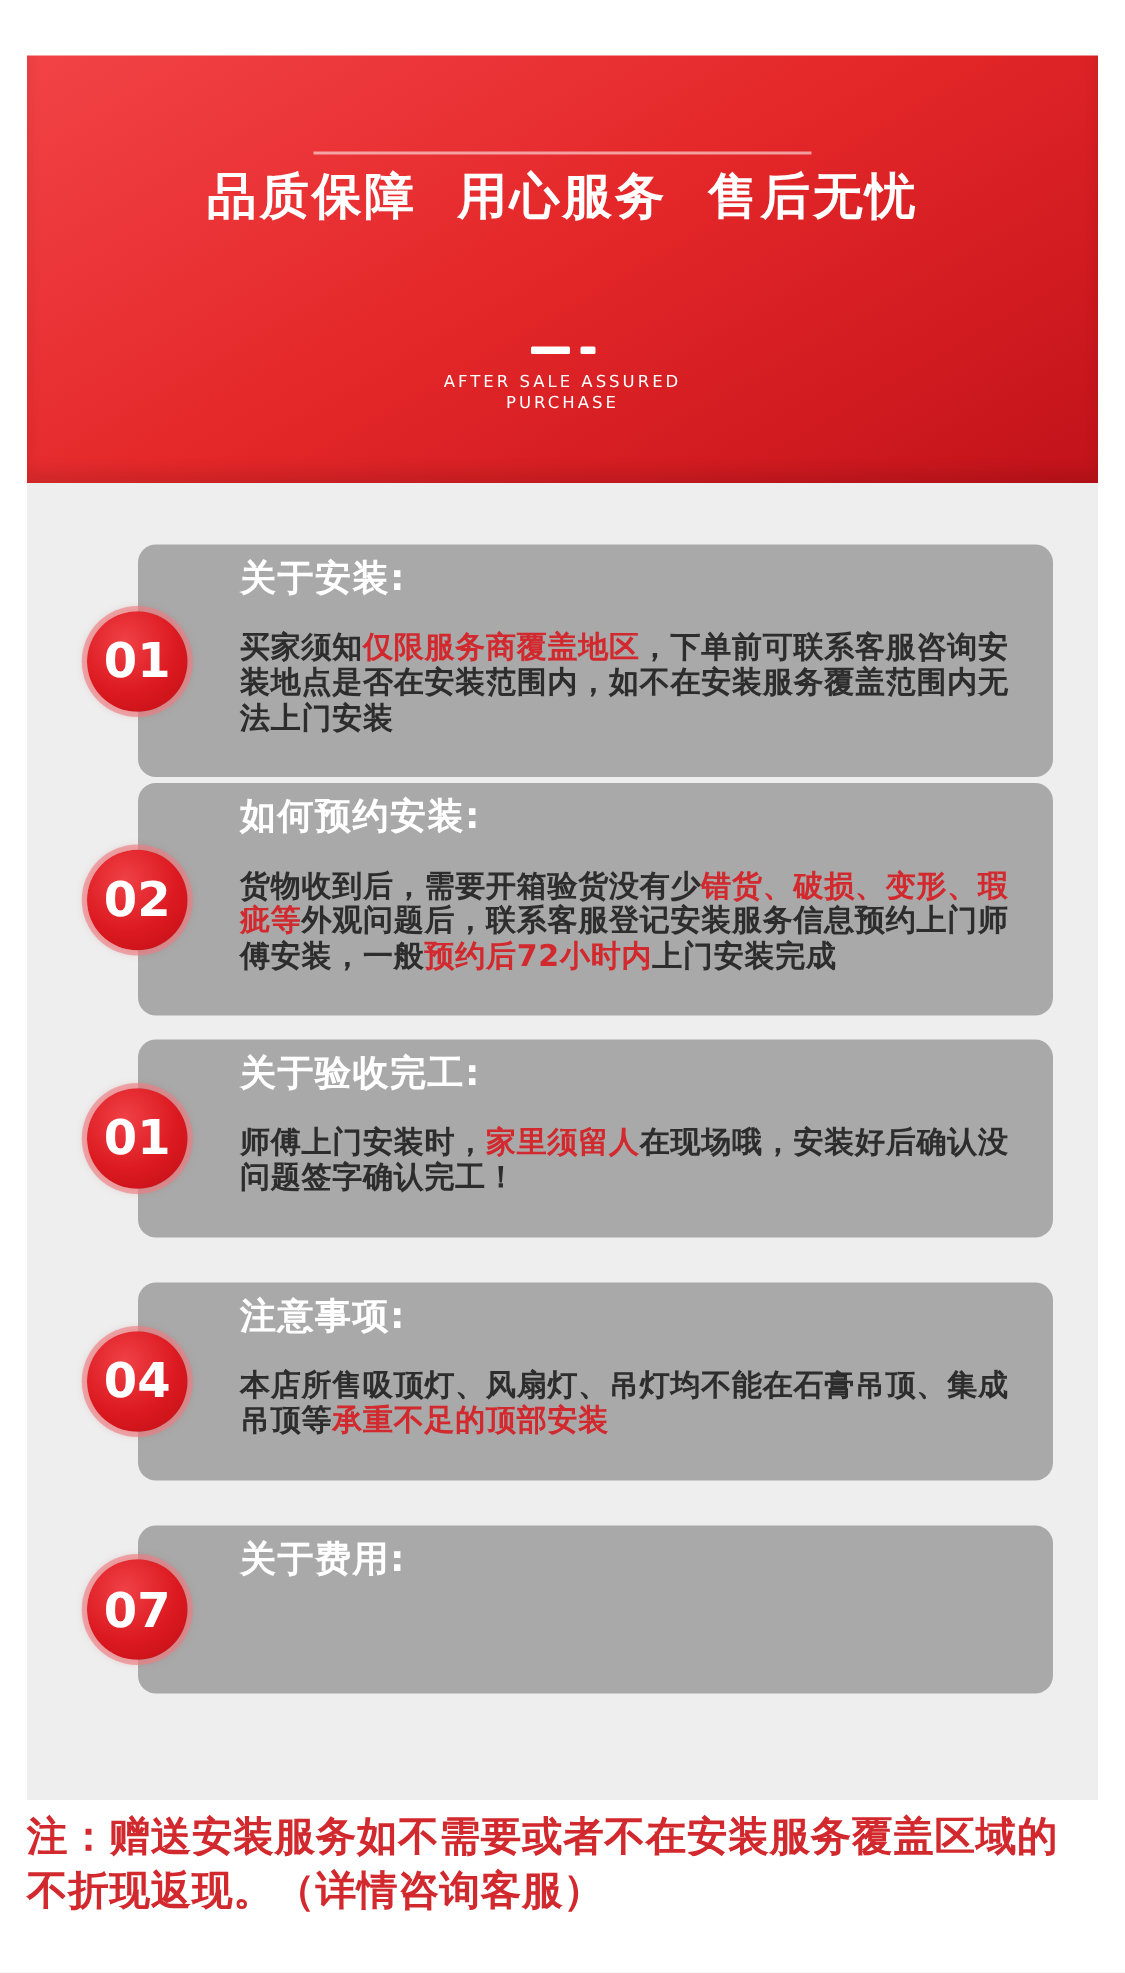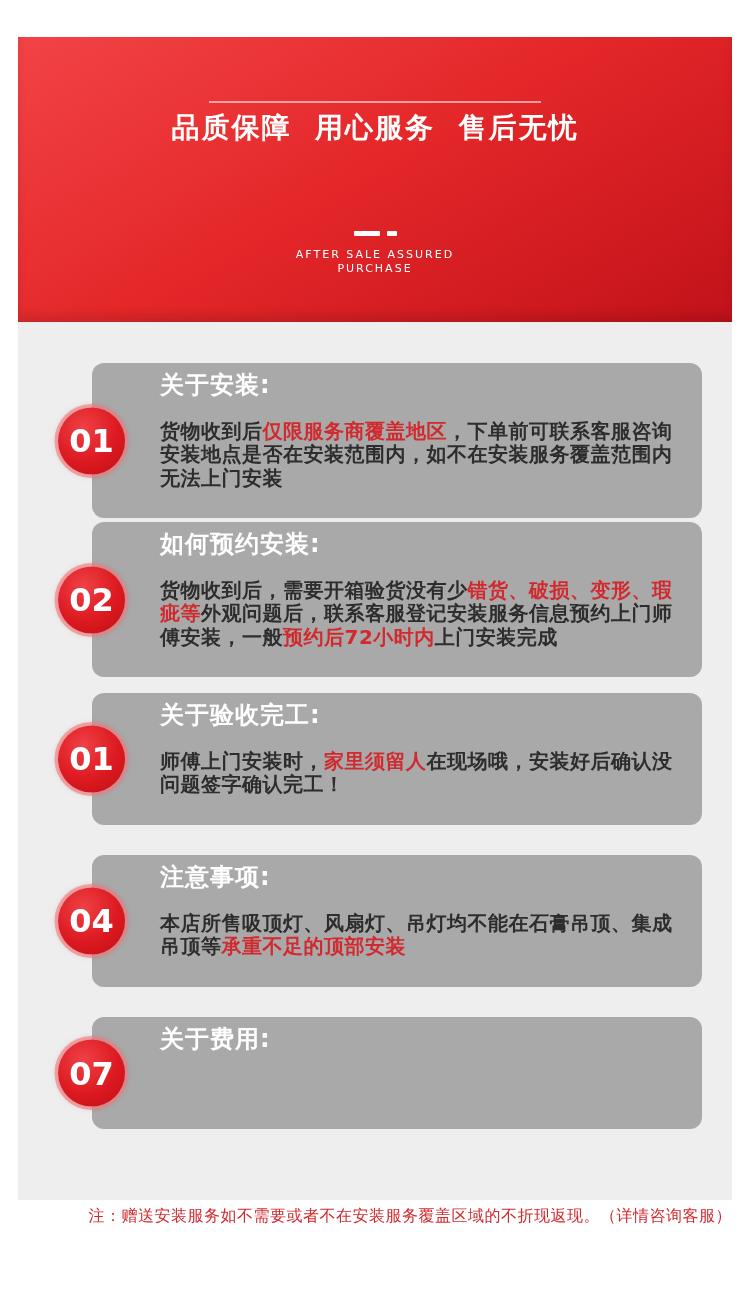--- a/index.html
+++ b/index.html
@@ -16,21 +16,21 @@
     background:linear-gradient(150deg,#f24346 0%,#e42729 48%,#c2121a 100%);
     box-shadow:inset 0 -8px 10px rgba(0,0,0,.10);
     text-align:center;color:#fff;
   }
   .deco-line{
     position:absolute;top:64px;left:50%;transform:translateX(-50%);
     width:332px;height:2px;background:rgba(255,255,255,.55);
   }
   .tagline{
     position:absolute;top:72px;left:0;right:0;
-    font-size:28px;font-weight:bold;letter-spacing:2px;white-space:pre;
+    font-size:33px;font-weight:bold;letter-spacing:2px;white-space:pre;
   }
   .main-title{
     position:absolute;top:110px;left:0;right:0;
     font-size:62px;font-weight:900;letter-spacing:1px;line-height:1;
   }
   .dash-row{
     position:absolute;top:194px;left:0;right:0;
     display:flex;justify-content:center;align-items:center;gap:7px;
   }
   .dash-long{width:26px;height:5px;background:#fff;border-radius:1px;}
@@ -73,22 +73,22 @@
   }
   .card-body{
     color:var(--text-dark,#2d2d2d);font-size:20px;font-weight:700;
     line-height:1.18;letter-spacing:.5px;
   }
   .card-body .hl{color:var(--accent,#d2292e);}
 
   
   .footnote{
     position:absolute;left:18px;top:1206px;width:714px;
-    text-align:right;color:var(--accent,#d2292e);
-    font-size:16px;font-weight:400;letter-spacing:.5px;
+    text-align:left;color:var(--accent,#d2292e);
+    font-size:27px;font-weight:700;letter-spacing:.5px;
   }
 </style>
 </head>
 <body style="--accent: #d2292e; --text-dark: #2d2d2d;">
 
 <div class="page">
 
   <div class="header">
     <div class="deco-line"></div>
     <div class="tagline">品质保障  用心服务  售后无忧</div>
@@ -101,21 +101,21 @@
       <div>PURCHASE</div>
     </div>
   </div>
 
   <div class="body-bg"></div>
 
   <div id="sections">
       <section class="card card-1">
     <div class="badge">01</div>
     <h2 class="card-title">关于安装:</h2>
-    <p class="card-body"><span class="seg">货物收到后</span><span class="hl">仅限服务商覆盖地区</span><span class="seg">，下单前可联系客服咨询安装地点是否在安装范围内，如不在安装服务覆盖范围内无法上门安装</span></p>
+    <p class="card-body"><span class="seg">买家须知</span><span class="hl">仅限服务商覆盖地区</span><span class="seg">，下单前可联系客服咨询安装地点是否在安装范围内，如不在安装服务覆盖范围内无法上门安装</span></p>
   </section>
       <section class="card card-2">
     <div class="badge">02</div>
     <h2 class="card-title">如何预约安装:</h2>
     <p class="card-body"><span class="seg">货物收到后，需要开箱验货没有少</span><span class="hl">错货、破损、变形、瑕疵等</span><span class="seg">外观问题后，联系客服登记安装服务信息预约上门师傅安装，一般</span><span class="hl">预约后72小时内</span><span class="seg">上门安装完成</span></p>
   </section>
       <section class="card card-3">
     <div class="badge">01</div>
     <h2 class="card-title">关于验收完工:</h2>
     <p class="card-body"><span class="seg">师傅上门安装时，</span><span class="hl">家里须留人</span><span class="seg">在现场哦，安装好后确认没问题签字确认完工！</span></p>

